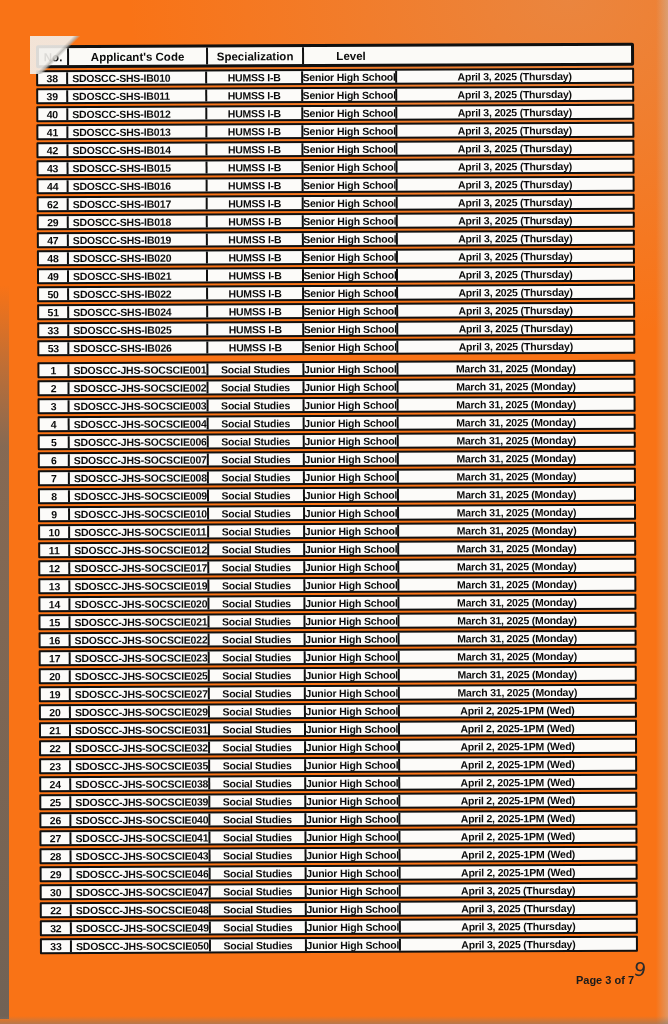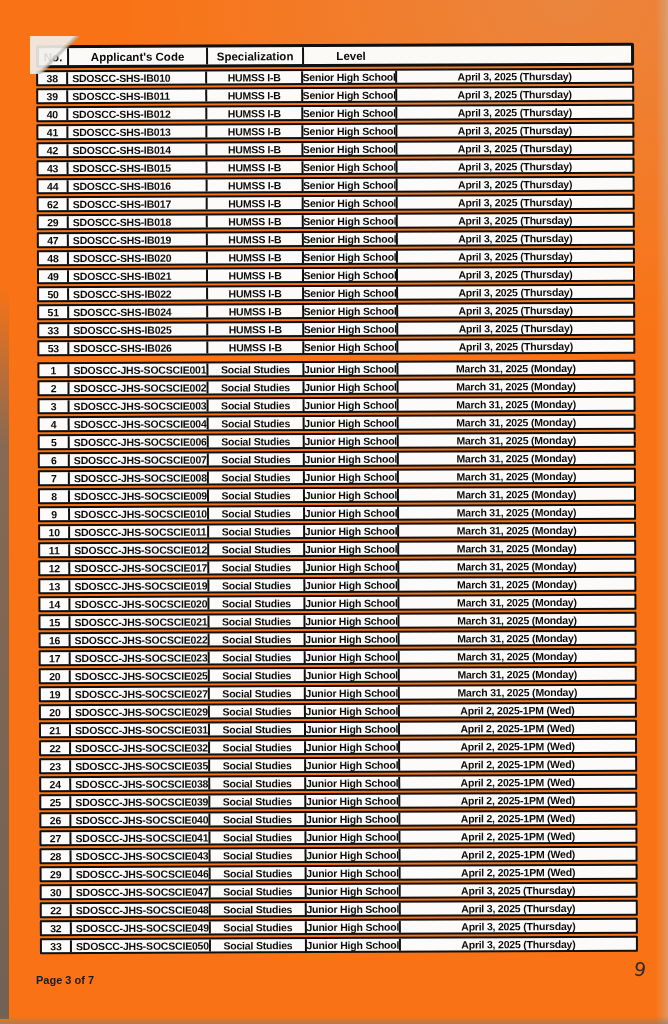--- a/index.html
+++ b/index.html
@@ -16,21 +16,21 @@
   .row .cell{font-size:10.5px;letter-spacing:-.2px}
   .cell{display:flex;align-items:center;justify-content:center;font-weight:bold;color:#0c0c0c;
     border-right:2px solid #101010;overflow:hidden;white-space:nowrap;height:100%}
   .cell:last-child{border-right:none}
   .c-no{width:30px;flex:none}
   .c-code{width:139px;flex:none;justify-content:flex-start;padding-left:4px;font-size:10px}
   .c-spec{width:96px;flex:none}
   .c-level{width:94px;flex:none}
   .c-date{flex:1}
   .section-gap{height:4px}
-  .footer{position:absolute;left:36px;top:974px;width:598px;text-align:left;
+  .footer{position:absolute;left:36px;top:974px;width:598px;text-align:right;
     font-weight:bold;font-size:11px;color:#1b1b1b}
   .hand{position:absolute;right:22px;top:958px;font-size:19px;color:#2b2b2b;
     transform:rotate(9deg);font-weight:normal;font-family:"DejaVu Sans",sans-serif}
   .curl{position:absolute;left:30px;top:36px;width:58px;height:38px;
     background:linear-gradient(135deg,#f2f0ec 45%,#bcbab5 49%,rgba(0,0,0,0) 53%);
     opacity:.9;pointer-events:none}
   .edge-left{position:absolute;left:0;top:285px;bottom:5px;width:9px;
     background:linear-gradient(to bottom,rgba(105,103,99,0),rgba(105,103,99,.8) 22%,rgba(98,96,92,.9))}
   .edge-bottom{position:absolute;left:0;right:0;bottom:0;height:8px;
     background:linear-gradient(to top,rgba(128,126,121,.55),rgba(128,126,121,0))}

